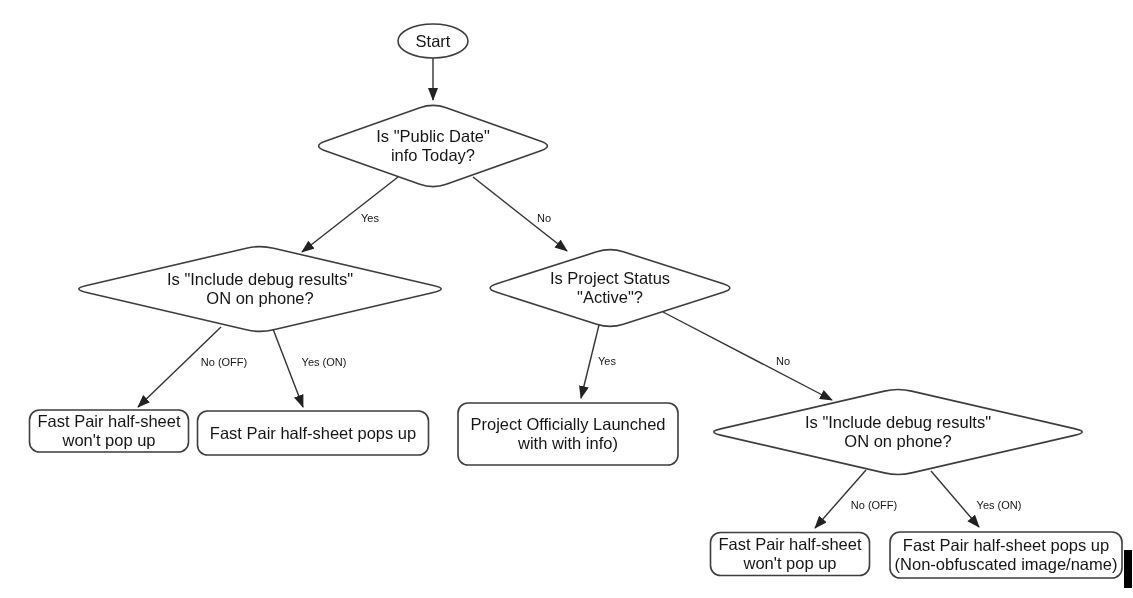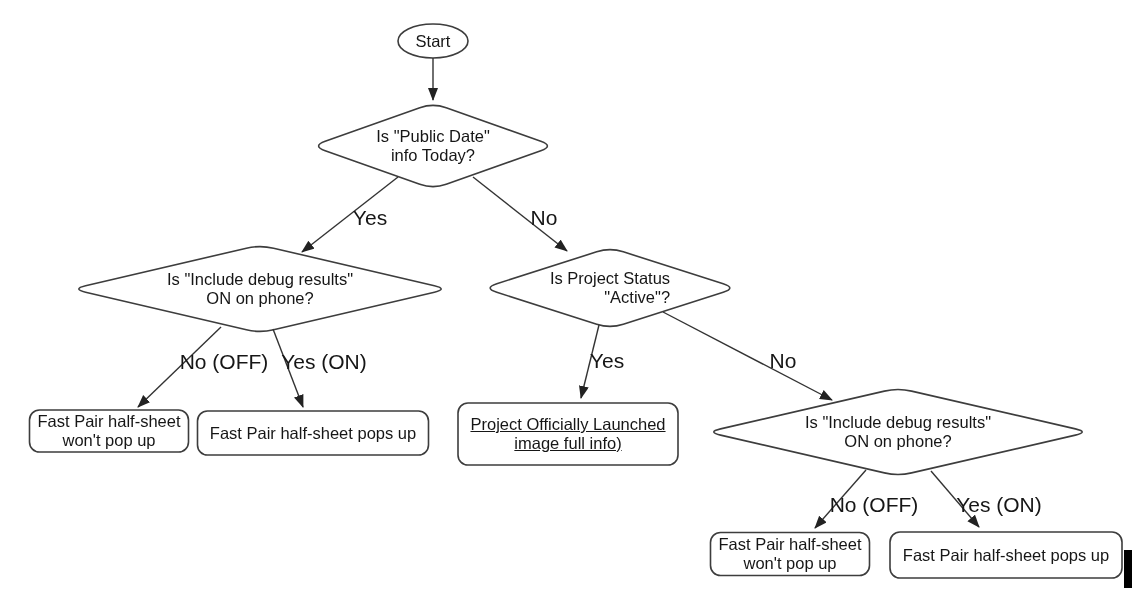--- a/index.html
+++ b/index.html
@@ -38,21 +38,21 @@
     text-align: center;
     color: #161616;
     font-size: 16.5px;
     line-height: 19px;
     white-space: nowrap;
   }
   .edge-label {
     position: absolute;
     transform: translate(-50%, -50%);
     color: #161616;
-    font-size: 21px;
+    font-size: 11px;
     line-height: 18px;
     white-space: nowrap;
   }
   .cursor-bar {
     position: absolute;
     background: #000000;
   }
 </style>
 </head>
 <body>
@@ -93,45 +93,46 @@
         <div>Start</div>
       </div>
       <div class="node-label" style="left: 433px; top: 146px;">
         <div>Is "Public Date"</div>
         <div>info Today?</div>
       </div>
       <div class="node-label" style="left: 260px; top: 289px;">
         <div>Is "Include debug results"</div>
         <div>ON on phone?</div>
       </div>
-      <div class="node-label" style="left: 610px; top: 288px; text-align: right;">
+      <div class="node-label" style="left: 610px; top: 288px;">
         <div>Is Project Status</div>
         <div>"Active"?</div>
       </div>
       <div class="node-label" style="left: 898px; top: 432px;">
         <div>Is "Include debug results"</div>
         <div>ON on phone?</div>
       </div>
       <div class="node-label" style="left: 109px; top: 431px;">
         <div>Fast Pair half-sheet</div>
         <div>won't pop up</div>
       </div>
       <div class="node-label" style="left: 313px; top: 433px;">
         <div>Fast Pair half-sheet pops up</div>
       </div>
-      <div class="node-label" style="left: 568px; top: 434px; text-decoration: underline;">
+      <div class="node-label" style="left: 568px; top: 434px;">
         <div>Project Officially Launched</div>
-        <div>image full info)</div>
+        <div>with with info)</div>
       </div>
       <div class="node-label" style="left: 790px; top: 554px;">
         <div>Fast Pair half-sheet</div>
         <div>won't pop up</div>
       </div>
       <div class="node-label" style="left: 1006px; top: 555px;">
         <div>Fast Pair half-sheet pops up</div>
+        <div>(Non-obfuscated image/name)</div>
       </div>
       <div class="edge-label" style="left: 370px; top: 218px;">Yes</div>
       <div class="edge-label" style="left: 544px; top: 218px;">No</div>
       <div class="edge-label" style="left: 224px; top: 362px;">No (OFF)</div>
       <div class="edge-label" style="left: 324px; top: 362px;">Yes (ON)</div>
       <div class="edge-label" style="left: 607px; top: 361px;">Yes</div>
       <div class="edge-label" style="left: 783px; top: 361px;">No</div>
       <div class="edge-label" style="left: 874px; top: 505px;">No (OFF)</div>
       <div class="edge-label" style="left: 999px; top: 505px;">Yes (ON)</div>
     </div>

